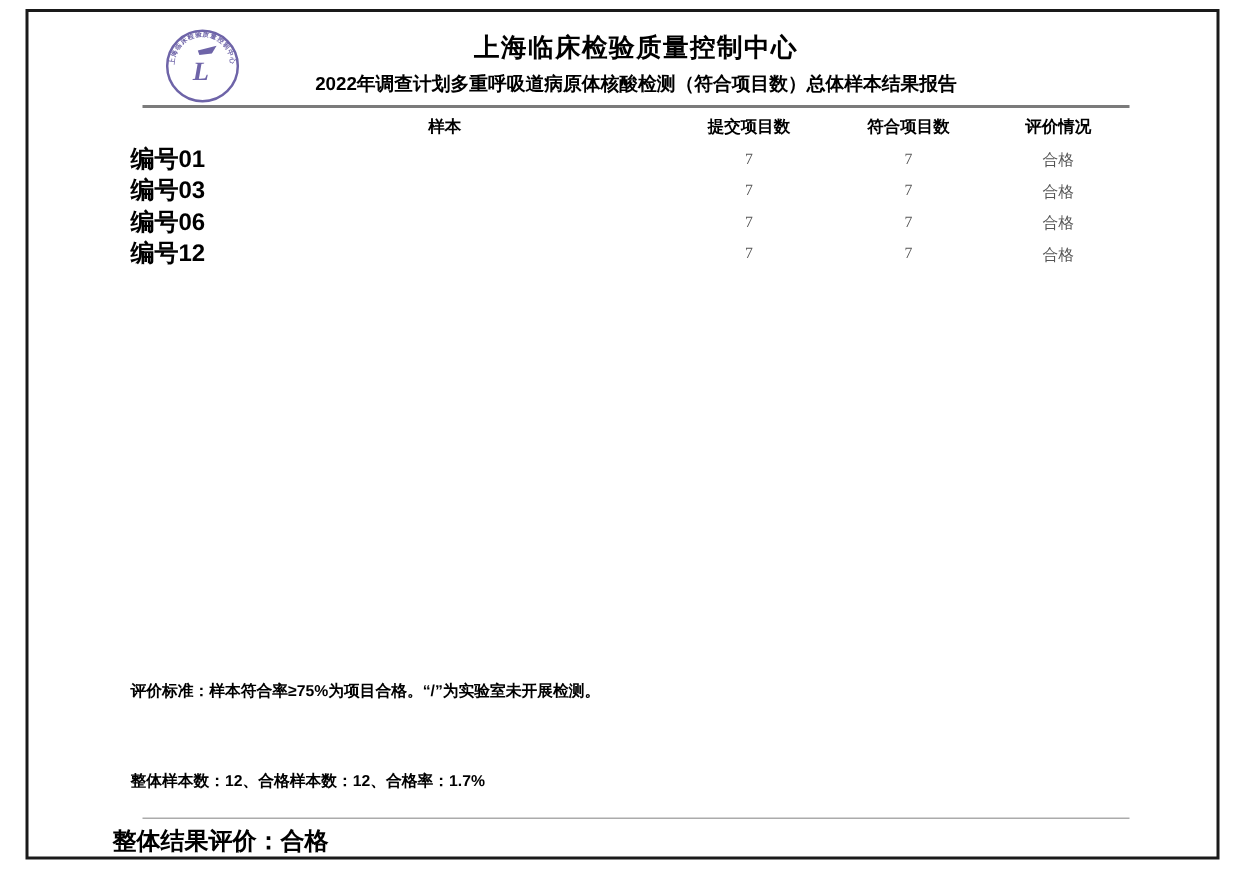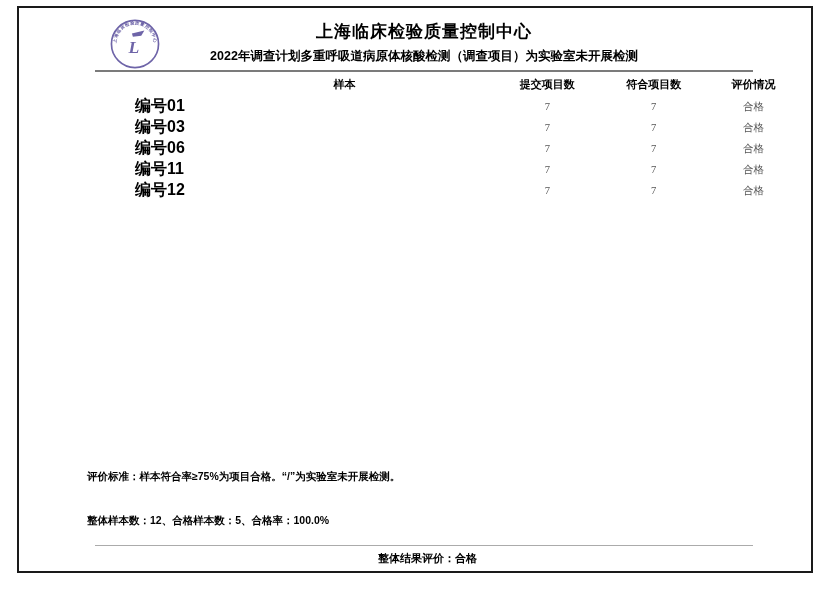--- a/index.html
+++ b/index.html
@@ -59,21 +59,20 @@
     background: #7b7b7b;
   }
   
   table.results {
     position: absolute;
     left: 68px;
     top: 64px;
     width: 665px;
     border-collapse: collapse;
     table-layout: fixed;
-    margin-left: 48px;
   }
   col.w0 { width: 54%; }
   col.w1 { width: 16%; }
   col.w2 { width: 16%; }
   col.w3 { width: 14%; }
   table.results th {
     height: 24px;
     font-size: 11px;
     font-weight: 700;
     color: #000000;
@@ -103,39 +102,39 @@
   }
   
   .note {
     position: absolute;
     left: 68px;
     width: 665px;
     font-size: 10.5px;
     font-weight: 700;
     color: #000000;
   }
-  .note-criteria { top: 462px; }
+  .note-criteria { top: 446px; }
   .note-summary  { top: 506px; }
   .rule-foot {
     position: absolute;
     left: 76px;
     top: 537px;
     width: 658px;
     height: 1px;
     background: #ababab;
   }
   .overall-row {
     position: absolute;
-    left: 76px;
+    left: 56px;
     top: 543px;
     width: 665px;
     display: flex;
-    justify-content: center;
+    justify-content: flex-start;
     align-items: baseline;
-    font-size: 11px;
+    font-size: 16px;
     font-weight: 700;
     color: #000000;
   }
 </style>
 </head>
 <body>
 
 <div class="page">
 
   <div class="logo-wrap">
@@ -147,21 +146,21 @@
       <text font-size="4.2" fill="#6e64a8" letter-spacing="0.5" font-weight="700">
         <textPath href="#ringArc" startOffset="50%" text-anchor="middle">上海临床检验质量控制中心</textPath>
       </text>
       <path d="M21 14 L33 11 L30 16 L22 17 Z" fill="#6e64a8"></path>
       <text x="23" y="33" text-anchor="middle" font-size="17" font-weight="900" font-style="italic" fill="#6e64a8" font-family="Liberation Serif, serif">L</text>
     </svg>
   </div>
 
   <div class="head-text">
     <div class="org-name">上海临床检验质量控制中心</div>
-    <div class="report-title">2022年调查计划多重呼吸道病原体核酸检测（调查项目）为实验室未开展检测</div>
+    <div class="report-title">2022年调查计划多重呼吸道病原体核酸检测（符合项目数）总体样本结果报告</div>
   </div>
 
   <div class="rule-head"></div>
 
   <table class="results">
     <colgroup>
       <col class="w0">
         <col class="w1">
         <col class="w2">
         <col class="w3">
@@ -187,36 +186,30 @@
           <td class="c2">7</td>
           <td class="c3">合格</td>
         </tr>
         <tr>
           <td class="c0">编号06</td>
           <td class="c1">7</td>
           <td class="c2">7</td>
           <td class="c3">合格</td>
         </tr>
         <tr>
-          <td class="c0">编号11</td>
-          <td class="c1">7</td>
-          <td class="c2">7</td>
-          <td class="c3">合格</td>
-        </tr>
-        <tr>
           <td class="c0">编号12</td>
           <td class="c1">7</td>
           <td class="c2">7</td>
           <td class="c3">合格</td>
         </tr>
       </tbody>
   </table>
 
   <div class="note note-criteria">评价标准：样本符合率≥75%为项目合格。“/”为实验室未开展检测。</div>
-  <div class="note note-summary">整体样本数：12、合格样本数：5、合格率：100.0%</div>
+  <div class="note note-summary">整体样本数：12、合格样本数：12、合格率：1.7%</div>
 
   <div class="rule-foot"></div>
 
   <div class="overall-row">
     <span>整体结果评价：</span>
     <span>合格</span>
   </div>
 
 </div>
 

